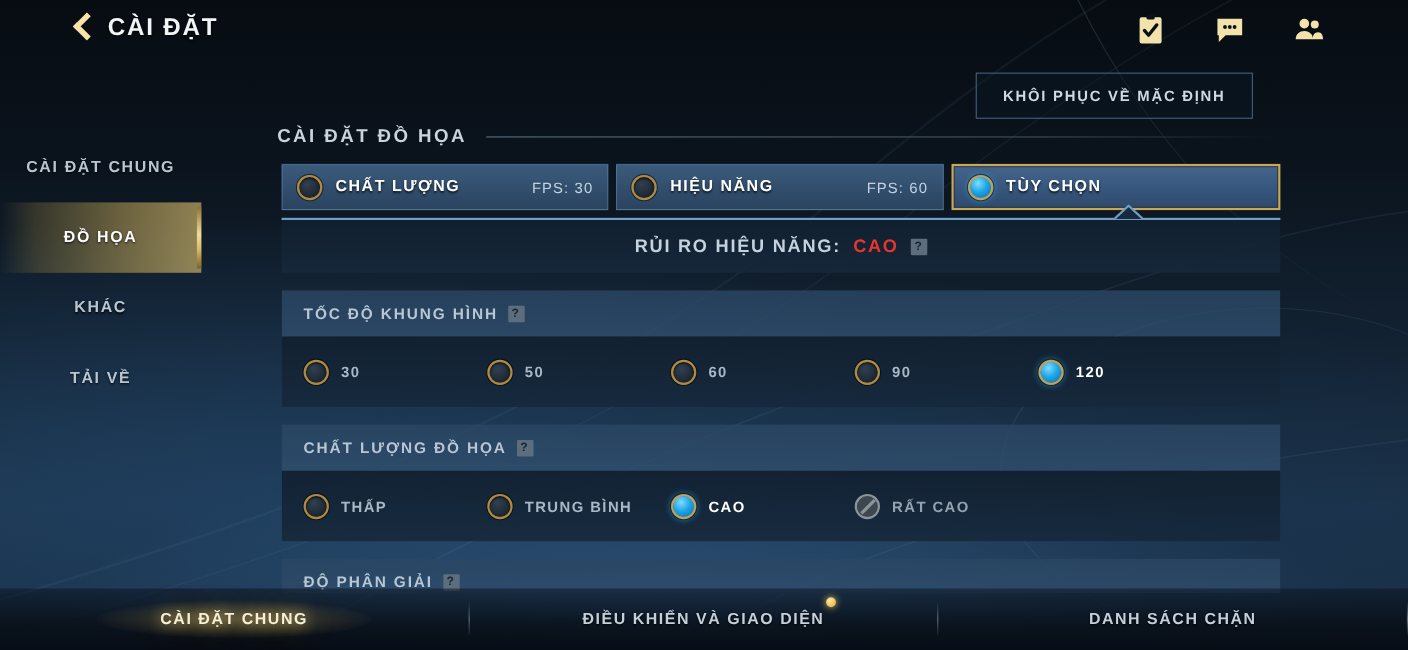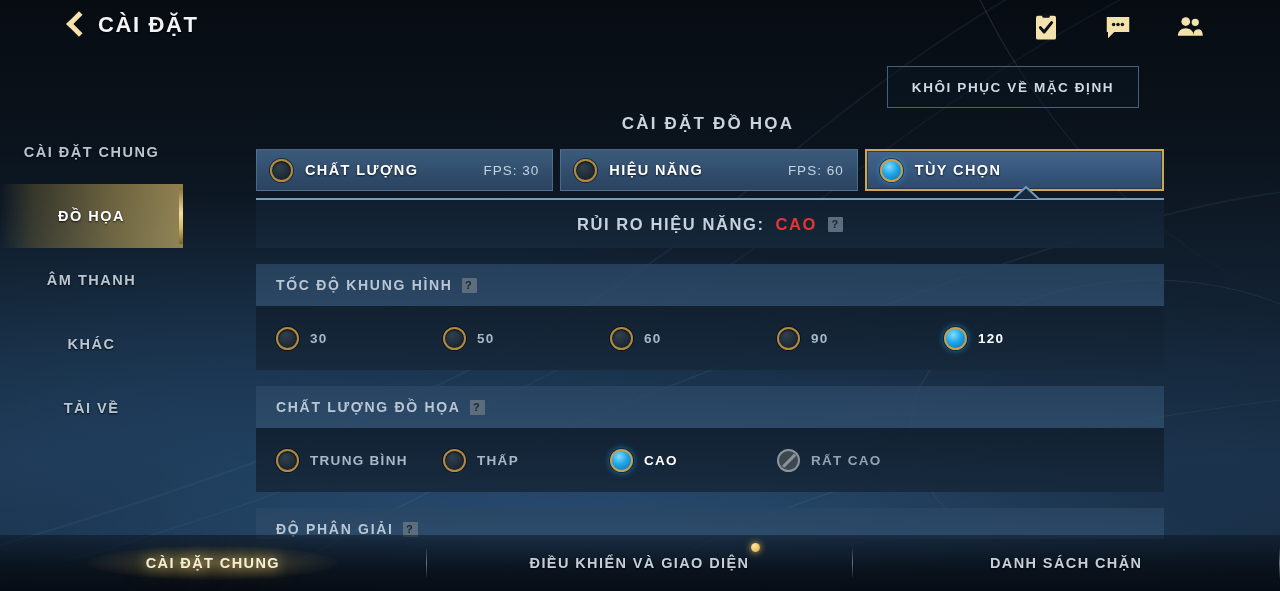--- a/index.html
+++ b/index.html
@@ -83,21 +83,21 @@
     position:absolute; left:887px; top:66px; width:252px; height:42px;
     border:1px solid #44607c;
     background:rgba(12,24,38,0.45);
     display:flex; align-items:center; justify-content:center;
     font-size:13.5px; letter-spacing:1.6px; font-weight:bold; color:#cfd9e3;
     cursor:pointer;
   }
 
   #section-head {
     position:absolute; left:252px; top:114px; width:912px;
-    display:flex; align-items:center; gap:18px;flex-direction:column;
+    display:flex; align-items:center; gap:18px;
   }
   #section-title {
     font-size:17px; letter-spacing:2.2px; font-weight:bold; color:#c9d4de;
     white-space:nowrap;
   }
   #section-rule { flex:1; height:1px; background:linear-gradient(90deg,#5c6f80,#3d4c5b 70%,rgba(61,76,91,0)); }
 
   
   #presets { position:absolute; left:256px; top:149px; width:908px; height:42px; display:flex; gap:7px; }
   .preset {
@@ -270,23 +270,20 @@
 </div>
 
 <div id="sidebar">
   <div class="side-item two-line">
     <span>CÀI ĐẶT CHUNG</span>
   </div>
   <div class="side-item active">
     <span>ĐỒ HỌA</span>
   </div>
   <div class="side-item">
-    <span>ÂM THANH</span>
-  </div>
-  <div class="side-item">
     <span>KHÁC</span>
   </div>
   <div class="side-item">
     <span>TẢI VỀ</span>
   </div>
 </div>
 
 <div id="content">
 
   <div id="restore-btn">
@@ -355,25 +352,25 @@
       </div>
     </div>
 
     <div class="group-head band-light">
       <span>CHẤT LƯỢNG ĐỒ HỌA</span>
       <span class="help">?</span>
     </div>
     <div class="opt-row band-dark">
       <div class="opt" style="width:167px">
         <span class="radio off"></span>
+        <span class="opt-label">THẤP</span>
+      </div>
+      <div class="opt" style="width:167px">
+        <span class="radio off"></span>
         <span class="opt-label">TRUNG BÌNH</span>
-      </div>
-      <div class="opt" style="width:167px">
-        <span class="radio off"></span>
-        <span class="opt-label">THẤP</span>
       </div>
       <div class="opt selected" style="width:167px">
         <span class="radio on"></span>
         <span class="opt-label">CAO</span>
       </div>
       <div class="opt disabled">
         <span class="radio disabled"></span>
         <span class="opt-label">RẤT CAO</span>
       </div>
     </div>

